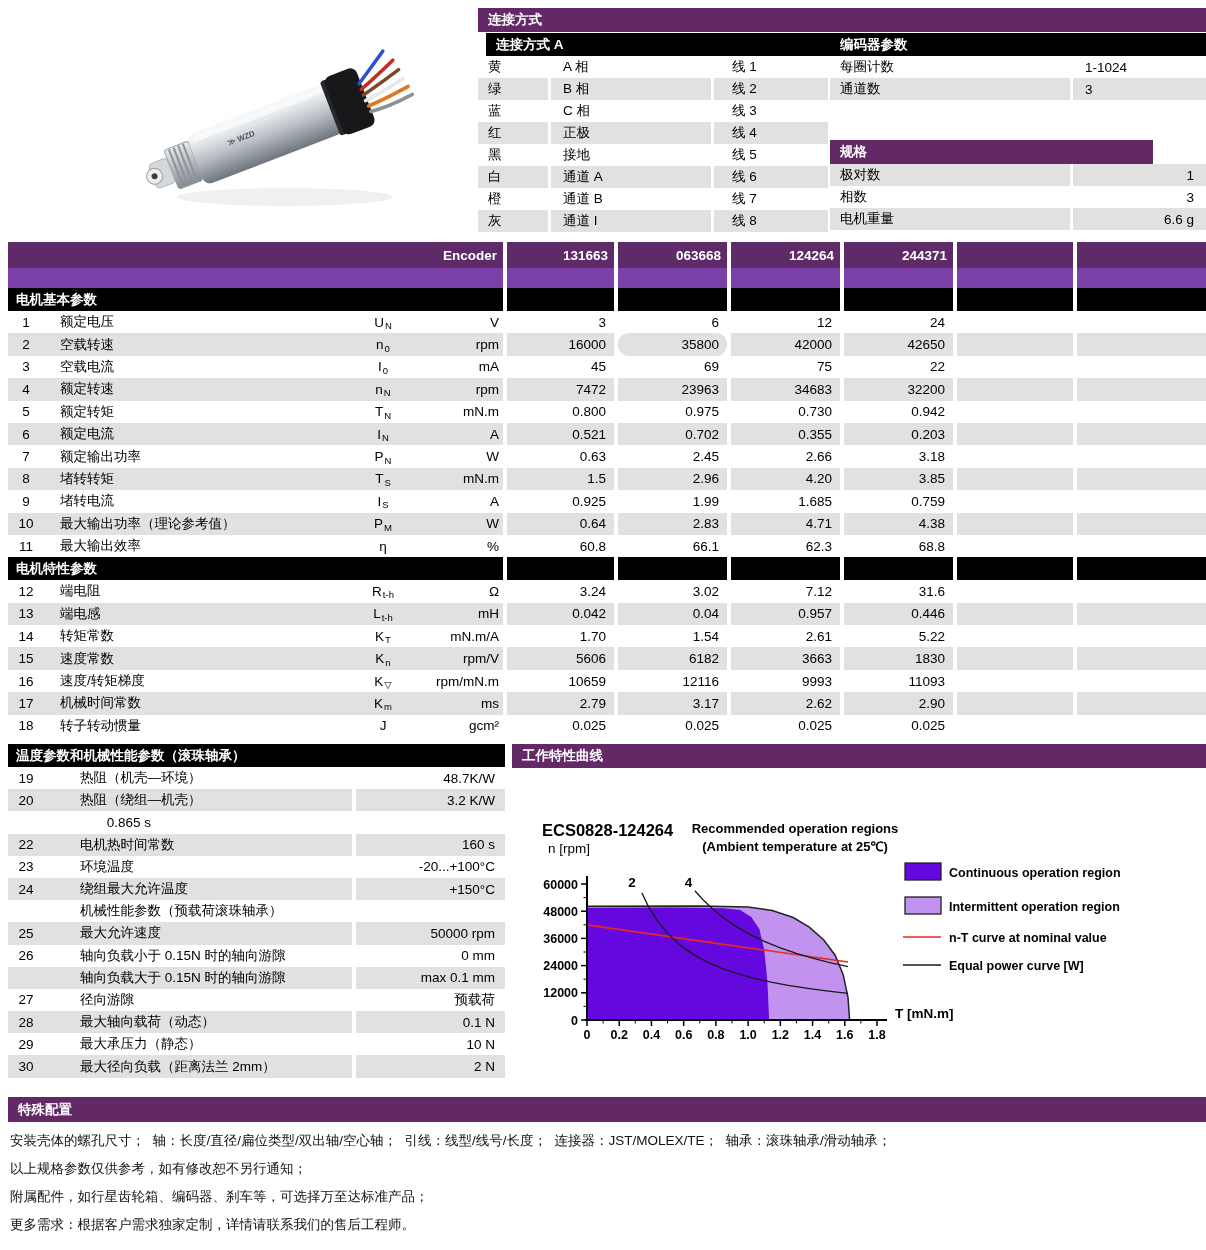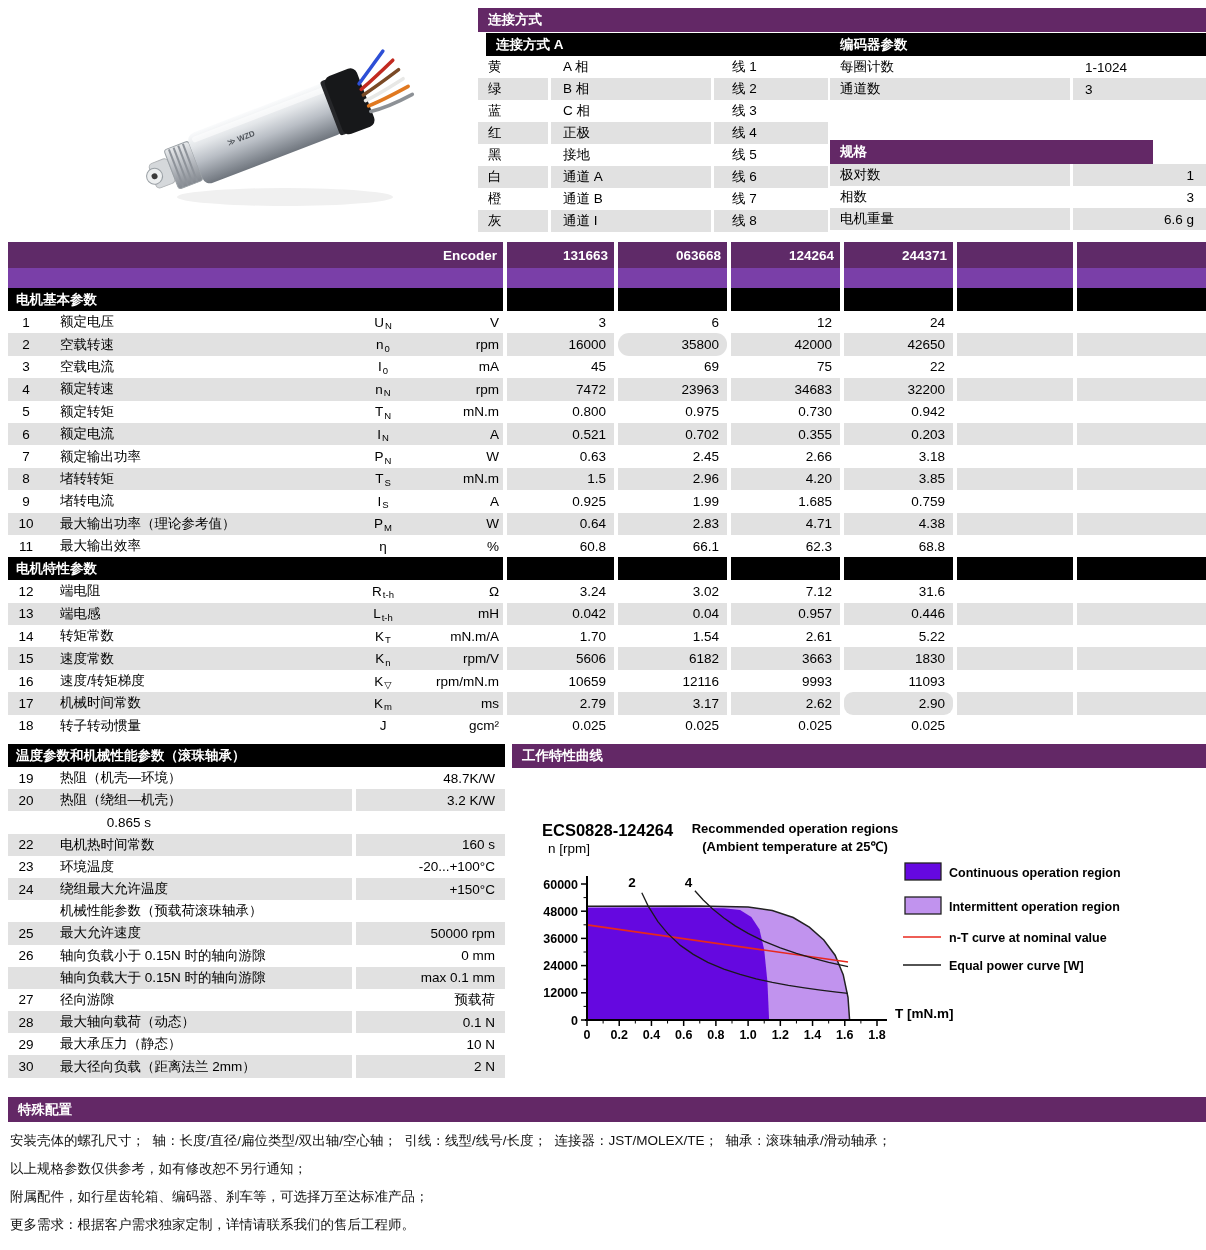--- a/index.html
+++ b/index.html
@@ -36,21 +36,21 @@
   .bg-w{background:#fff;}
   .wt{color:#fff;font-weight:bold;font-size:13.5px;}
   .num{width:36px;justify-content:center;display:flex;align-items:center;height:100%;}
   .lbl{flex:1;padding-left:8px;display:flex;align-items:center;height:100%;margin-left:8px;}
   .sym{width:46px;justify-content:center;display:flex;align-items:center;height:100%;}
   .unit{width:97px;justify-content:flex-end;padding-right:4px;display:flex;align-items:center;height:100%;box-sizing:border-box;}
   .sub{font-size:9.5px;position:relative;top:3.5px;margin-left:1px;}
   .fs{font-size:13.5px;}
   
   .tt-r{display:flex;height:22.2px;font-size:13.5px;}
-  .tt-left{width:344px;flex:none;display:flex;align-items:center;height:100%;}
+  .tt-left{width:344px;flex:none;display:flex;align-items:center;height:100%;gap:20px;}
   .tt-v{width:149px;margin-left:4px;display:flex;align-items:center;justify-content:flex-end;
         padding-right:10px;height:100%;box-sizing:border-box;flex:none;}
   
   .spline{margin:0;font-size:13.5px;line-height:28px;white-space:pre-wrap;color:#111;}
 </style>
 </head>
 <body>
 
 <div class="page">
 
@@ -511,21 +511,21 @@
           <div class="lbl fs">机械时间常数</div>
           <div class="sym fs">
             <span>K</span>
             <span class="sub">m</span>
           </div>
           <div class="unit fs">ms</div>
         </div>
         <div class="mt-v fs bg-g" style="width: 107px;">2.79</div>
         <div class="mt-v fs bg-g" style="width: 109px;">3.17</div>
         <div class="mt-v fs bg-g" style="width: 109px;">2.62</div>
-        <div class="mt-v fs bg-g" style="width: 109px; border-radius: 9px;">2.90</div>
+        <div class="mt-v fs bg-g" style="width: 109px;">2.90</div>
         <div class="mt-v fs bg-g" style="width: 116px;"></div>
         <div class="mt-v fs bg-g" style="width: 129px;"></div>
       </div>
       <div class="mt-r hr">
         <div class="mt-left bg-w">
           <div class="num fs">18</div>
           <div class="lbl fs">转子转动惯量</div>
           <div class="sym fs">
             <span>J</span>
           </div>

